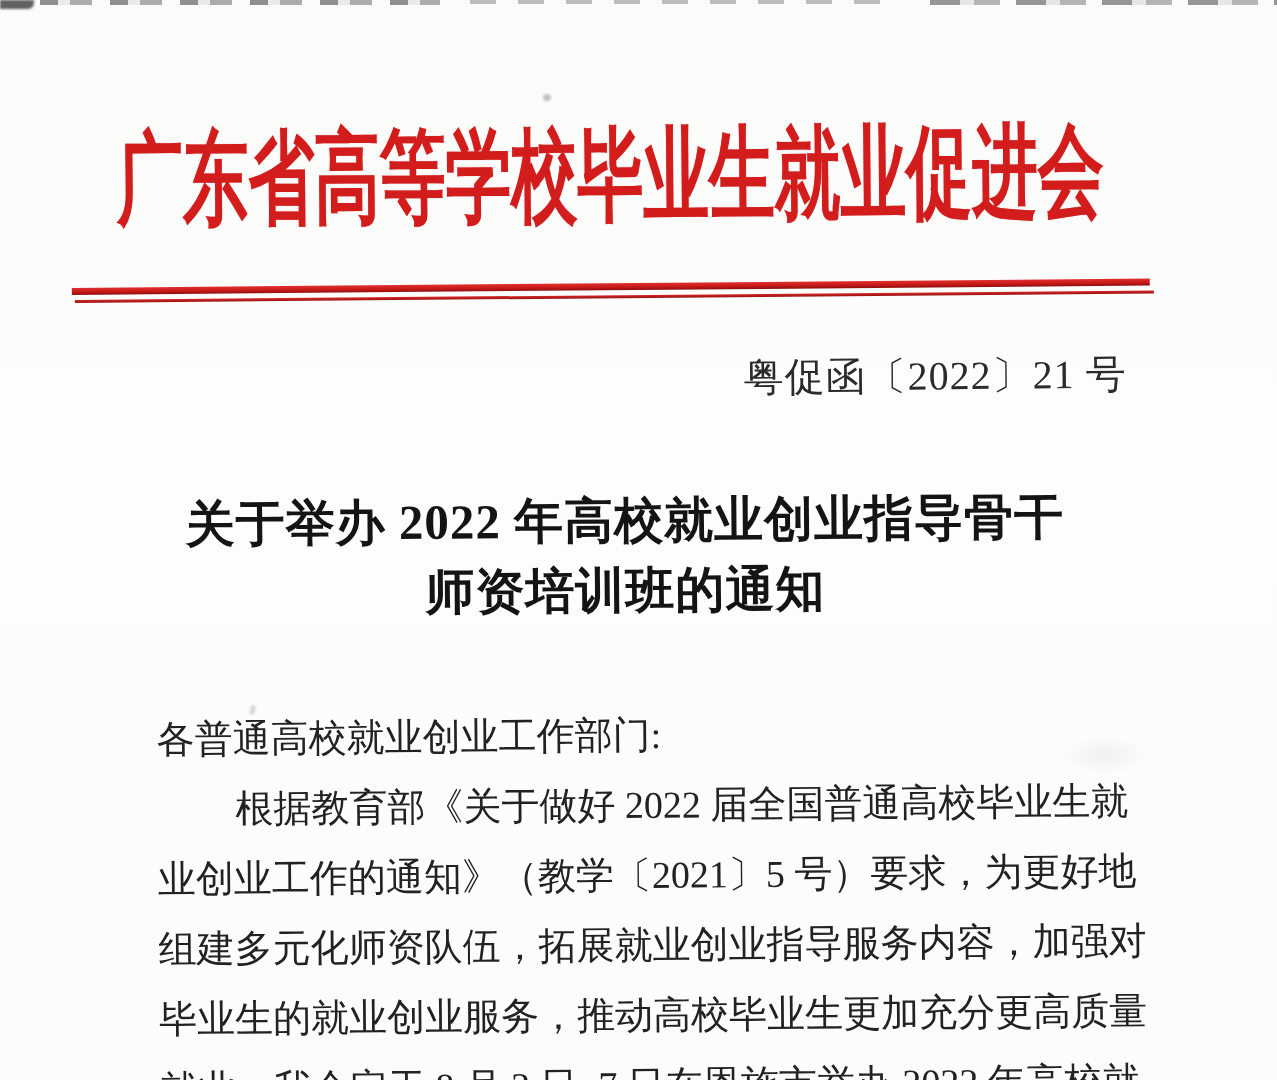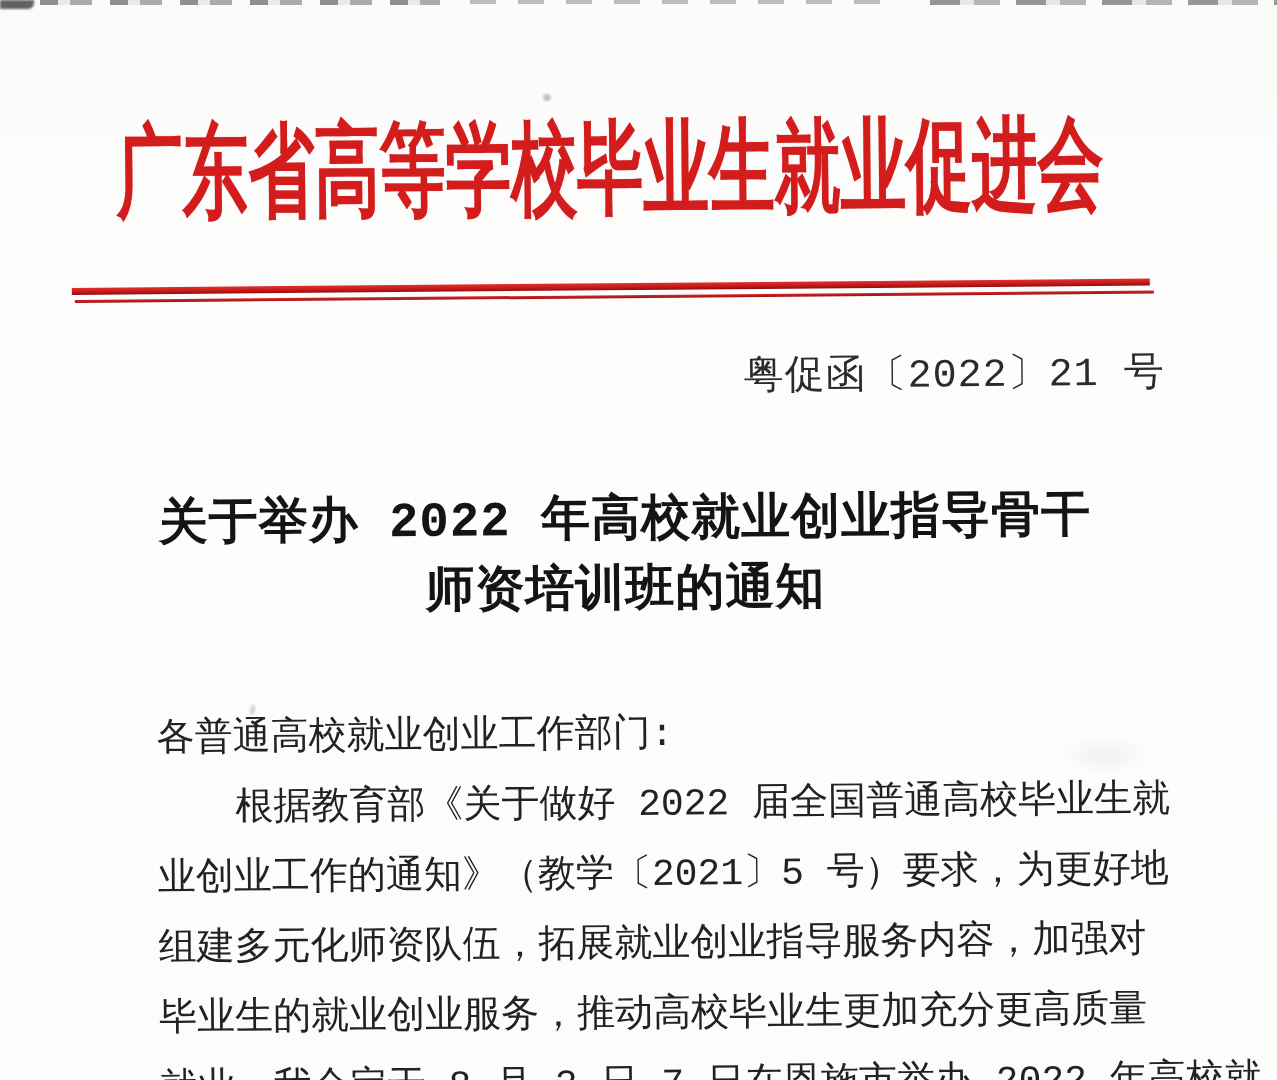--- a/index.html
+++ b/index.html
@@ -3,21 +3,21 @@
 <meta charset="utf-8">
 <style>
   html, body { margin: 0; padding: 0; background: #e8e8e8; }
   .page {
     position: relative;
     width: 1277px;
     height: 1080px;
     margin: 0 auto;
     background: linear-gradient(180deg, #fbfbfa 0%, #fdfdfd 40%, #fcfcfb 100%);
     overflow: hidden;
-    font-family: Liberation Mono, monospace;
+    font-family: Liberation Serif, serif;
   }
   
   .skew {
     position: absolute;
     inset: 0;
     transform: rotate(-0.5deg);
     transform-origin: 638px 540px;
   }
   
   .org-header {

